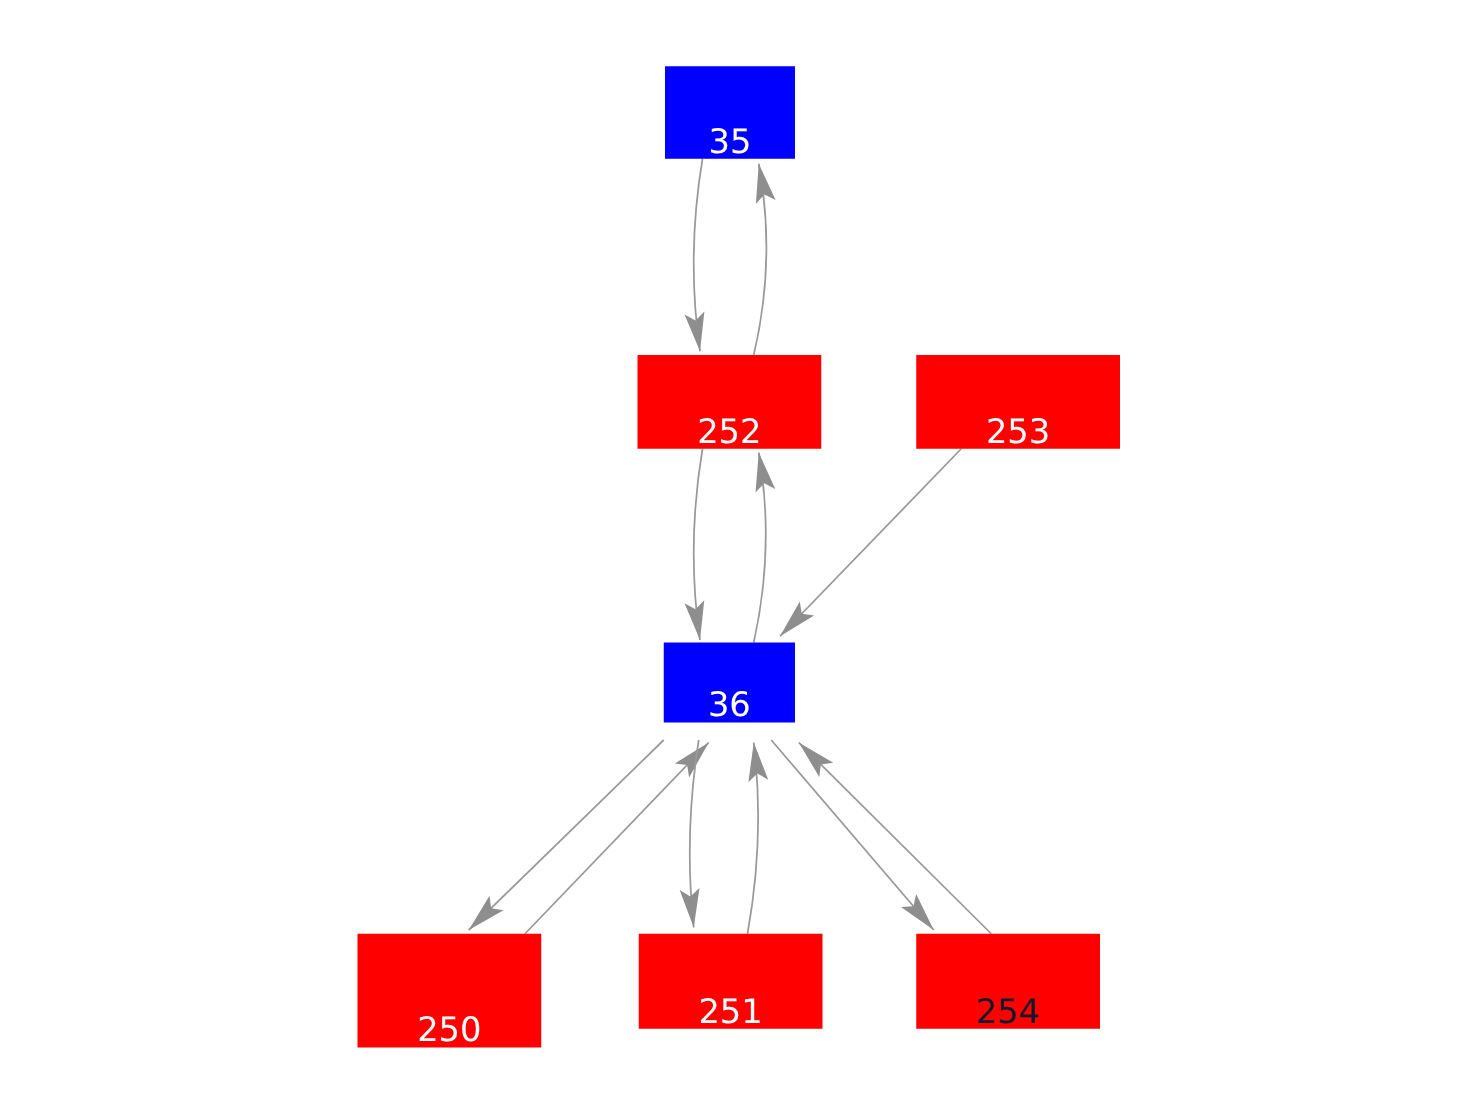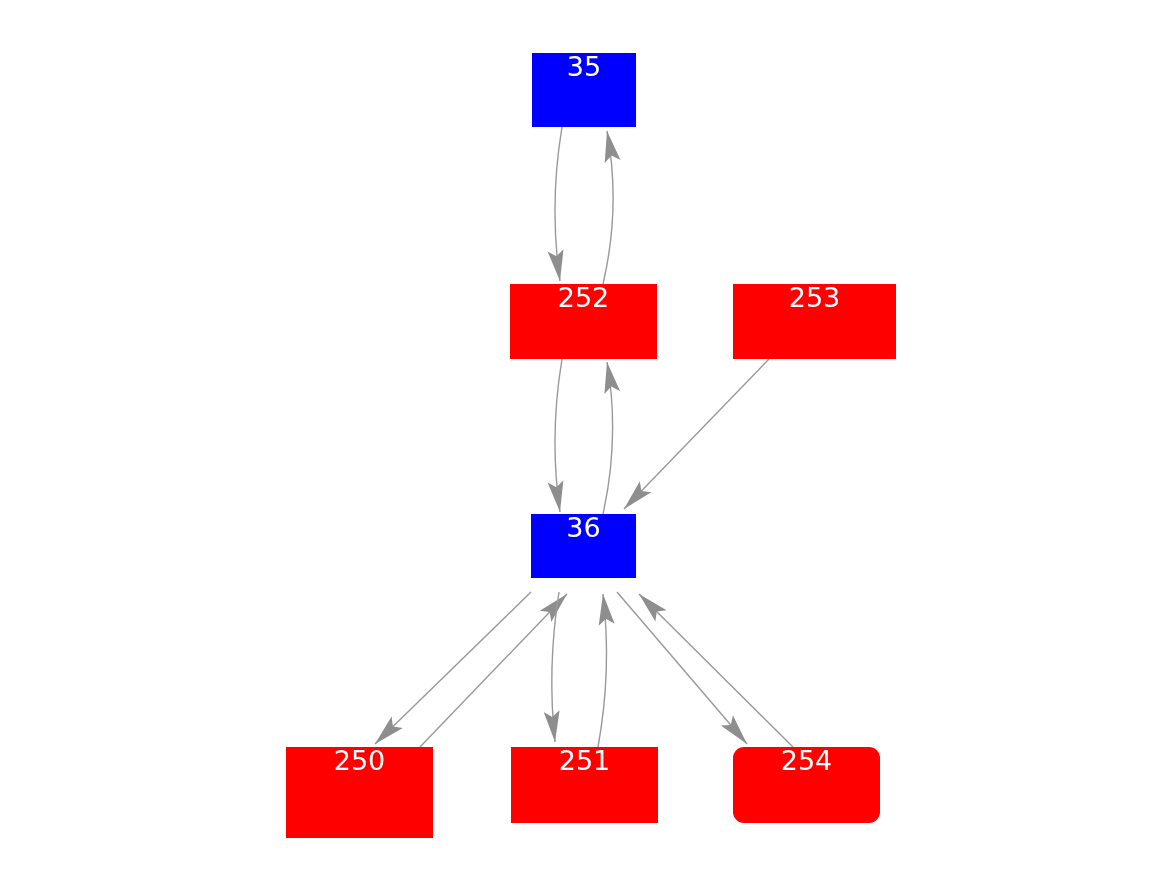--- a/index.html
+++ b/index.html
@@ -18,21 +18,21 @@
   #edge-layer {
     position: absolute;
     left: 0;
     top: 0;
     width: 1167px;
     height: 875px;
   }
   .graph-node {
     position: absolute;
     display: flex;
-    align-items: flex-start;
+    align-items: flex-end;
     justify-content: center;
     color: #ffffff;
     font-size: 27px;
     line-height: 1;
     cursor: default;
     user-select: none;
   }
 </style>
 </head>
 <body>
@@ -74,17 +74,17 @@
       </div>
       <div class="graph-node" style="left: 531px; top: 514px; width: 105px; height: 64px; background: rgb(0, 0, 255); color: rgb(255, 255, 255); font-size: 27px;">
         <span>36</span>
       </div>
       <div class="graph-node" style="left: 286px; top: 747px; width: 147px; height: 91px; background: rgb(255, 0, 0); color: rgb(255, 255, 255); font-size: 27px;">
         <span>250</span>
       </div>
       <div class="graph-node" style="left: 511px; top: 747px; width: 147px; height: 76px; background: rgb(255, 0, 0); color: rgb(255, 255, 255); font-size: 27px;">
         <span>251</span>
       </div>
-      <div class="graph-node" style="left: 733px; top: 747px; width: 147px; height: 76px; background: rgb(255, 0, 0); color: #ffffff; font-size: 27px; border-radius: 11px;">
+      <div class="graph-node" style="left: 733px; top: 747px; width: 147px; height: 76px; background: rgb(255, 0, 0); color: #0f172a; font-size: 27px;">
         <span>254</span>
       </div>
     </div>
 </div>
 
 </body></html>

